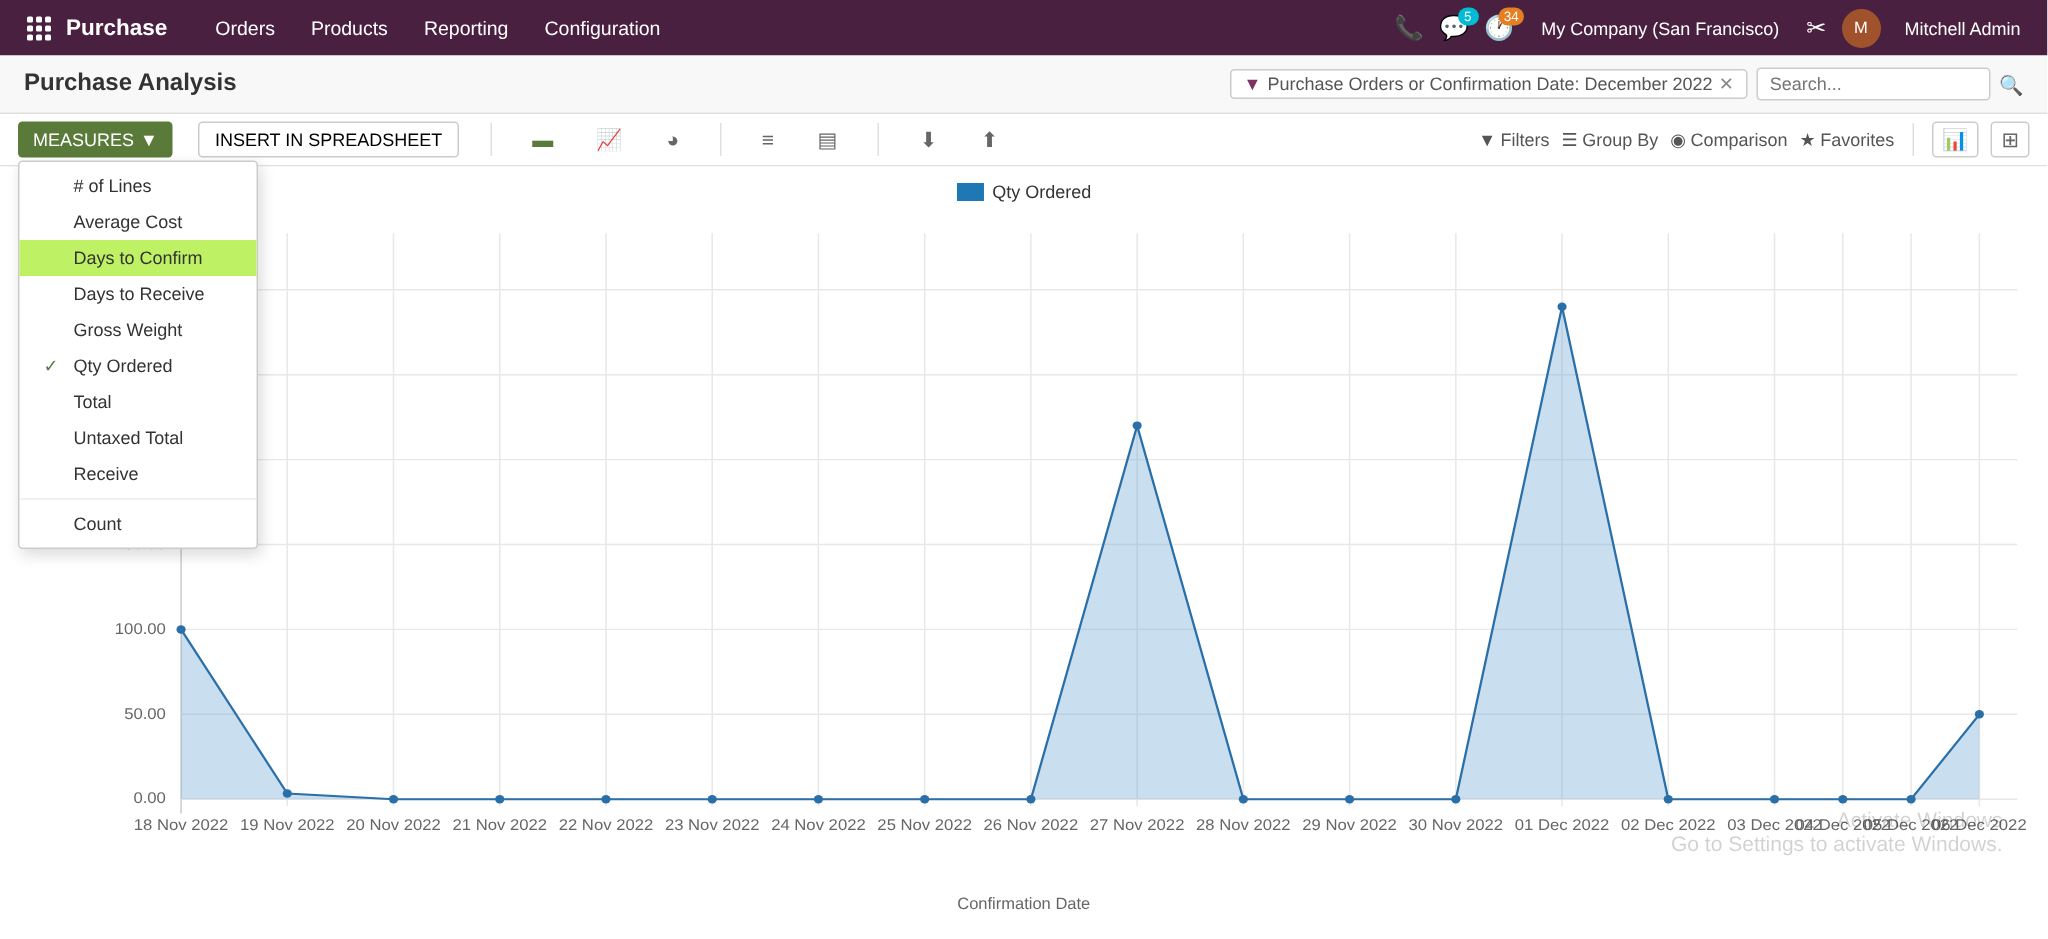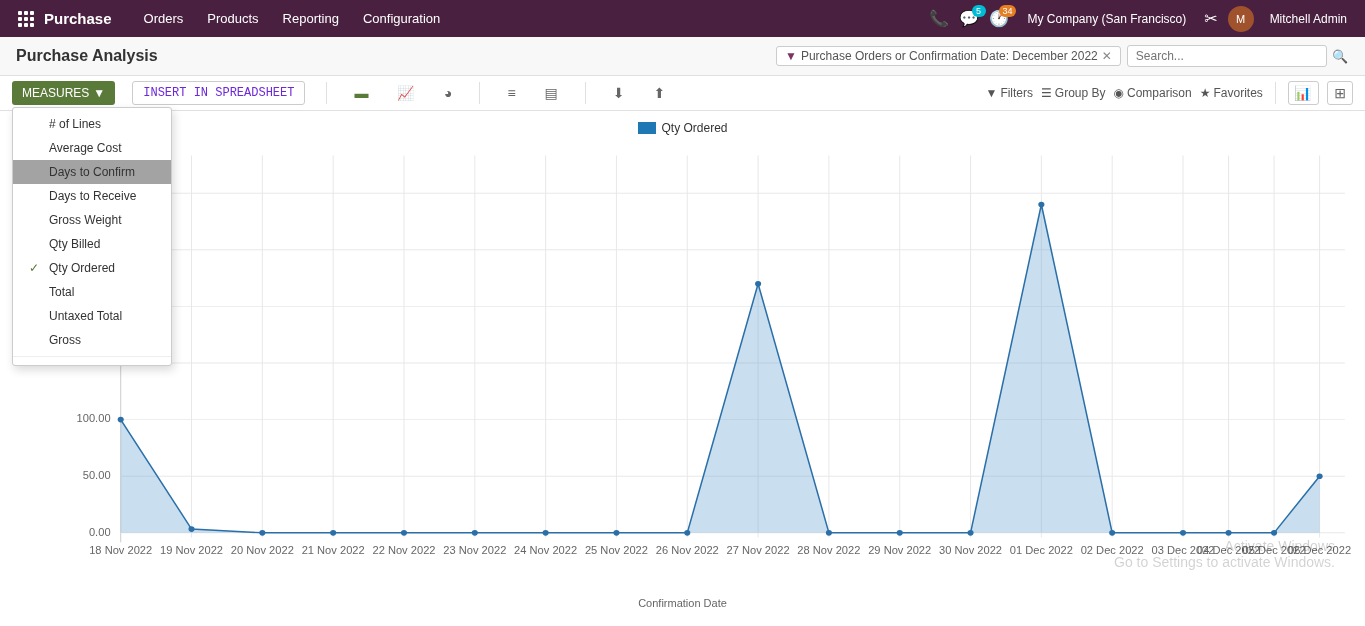--- a/index.html
+++ b/index.html
@@ -109,21 +109,21 @@
       align-items: center;
       gap: 4px;
     }
     .filter-tag .funnel { color: #7c3262; font-size: 12px; }
     .filter-tag .close-x { cursor: pointer; color: #888; }
     .search-box {
       border: 1px solid #ccc;
       border-radius: 3px;
       padding: 3px 8px;
       font-size: 12px;
-      width: 200px;
+      width: 156px;
       color: #999;
     }
     .search-icon-btn { color: #888; cursor: pointer; }
 
     
     .toolbar {
       background: #fff;
       border-bottom: 1px solid #e0e0e0;
       padding: 5px 12px;
       display: flex;
@@ -142,22 +142,21 @@
       align-items: center;
       gap: 4px;
     }
     .insert-btn {
       background: transparent;
       border: 1px solid #ccc;
       border-radius: 3px;
       padding: 4px 10px;
       font-size: 12px;
       cursor: pointer;
-      color: #6d28d9;
-      font-family: Liberation Mono, monospace;
+      color: #000000;
     }
     .chart-type-btn {
       background: transparent;
       border: none;
       cursor: pointer;
       padding: 3px 6px;
       font-size: 14px;
       color: #666;
     }
     .chart-type-btn.active { color: #5a7a3a; }
@@ -203,21 +202,21 @@
     }
     .dropdown-item {
       padding: 5px 16px;
       font-size: 12px;
       color: #333;
       cursor: pointer;
       display: flex;
       align-items: center;
       gap: 6px;
     }
-    .dropdown-item.highlighted { background: #a3a3a3; }
+    .dropdown-item.highlighted { background: #bef264; }
     .dropdown-item .check { color: #5a7a3a; font-size: 12px; width: 14px; }
     .dropdown-divider { border-top: 1px solid #eee; margin: 4px 0; }
 
     
     .chart-area {
       position: relative;
       background: #fff;
       height: calc(626px - 37px - 47px - 38px);
       overflow: hidden;
     }
@@ -365,40 +364,40 @@
   </div>
   <div class="dropdown-item">
     <span class="check">&nbsp;</span>
     <span>Days to Receive</span>
   </div>
   <div class="dropdown-item">
     <span class="check">&nbsp;</span>
     <span>Gross Weight</span>
   </div>
   <div class="dropdown-item">
-    <span class="check">&nbsp;</span>
-    <span>Qty Billed</span>
-  </div>
-  <div class="dropdown-item">
     <span class="check" style="color:#5a7a3a">✓</span>
     <span>Qty Ordered</span>
   </div>
   <div class="dropdown-item">
     <span class="check">&nbsp;</span>
     <span>Total</span>
   </div>
   <div class="dropdown-item">
     <span class="check">&nbsp;</span>
     <span>Untaxed Total</span>
   </div>
   <div class="dropdown-item">
     <span class="check">&nbsp;</span>
-    <span>Gross</span>
+    <span>Receive</span>
   </div>
   <div class="dropdown-divider"></div>
+  <div class="dropdown-item">
+    <span class="check">&nbsp;</span>
+    <span>Count</span>
+  </div>
 </div>
 
 <div class="chart-area">
   <div class="chart-legend">
     <span class="legend-swatch"></span>
     <span>Qty Ordered</span>
   </div>
   <div class="chart-inner">
     <svg class="chart-svg" viewBox="0 0 1280 460" preserveAspectRatio="none">
 

